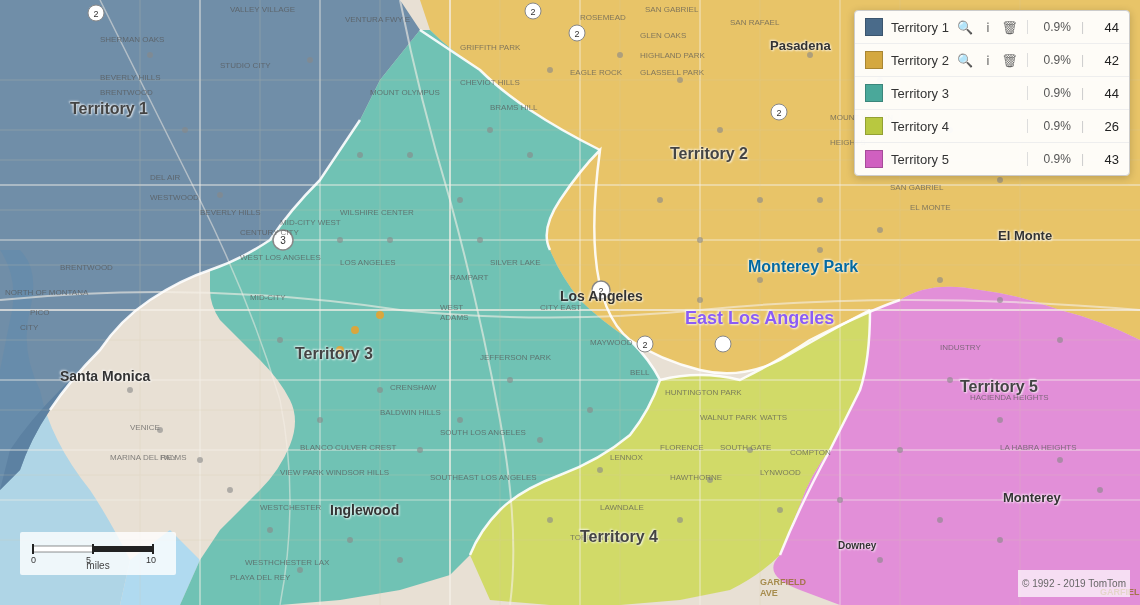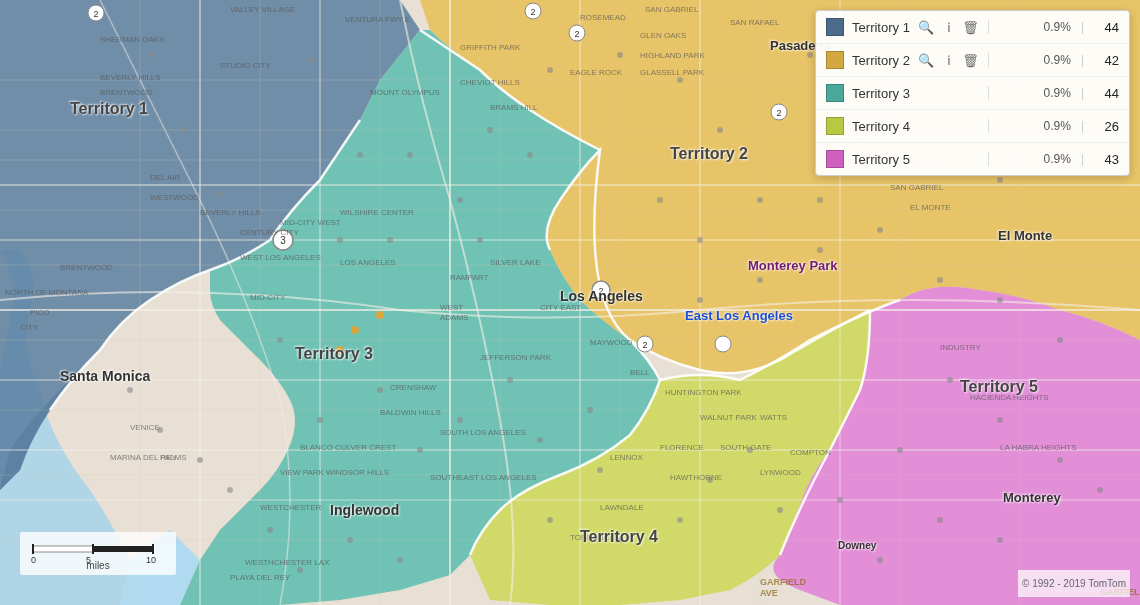--- a/index.html
+++ b/index.html
@@ -72,21 +72,20 @@
       width: 1px;
       height: 14px;
       background: #ddd;
     }
 
     .legend-stat {
       font-size: 12px;
       color: #555;
       min-width: 35px;
       text-align: right;
-      margin-left: 39px;
     }
 
     .legend-count {
       font-size: 13px;
       font-weight: 400;
       color: #222;
       min-width: 25px;
       text-align: right;
     }
 
@@ -375,22 +374,22 @@
 
   <div class="map-label" style="left: 70px; top: 100px; font-size: 16px;">Territory 1</div>
   <div class="map-label" style="left: 670px; top: 145px; font-size: 16px;">Territory 2</div>
   <div class="map-label" style="left: 295px; top: 345px; font-size: 16px;">Territory 3</div>
   <div class="map-label" style="left: 580px; top: 528px; font-size: 16px;">Territory 4</div>
   <div class="map-label" style="left: 960px; top: 378px; font-size: 16px;">Territory 5</div>
 
   <div class="map-label" style="left: 60px; top: 368px; font-size: 14px; color: #333;">Santa Monica</div>
   <div class="map-label" style="left: 330px; top: 486px; font-size: 14px; color: #333; margin-top: 16px;">Inglewood</div>
   <div class="map-label" style="left: 560px; top: 288px; font-size: 14px; color: #333;">Los Angeles</div>
-  <div class="map-label" style="left: 685px; top: 308px; font-size: 13px; color: #1d4ed8; text-align: center;">East Los Angeles</div>
-  <div class="map-label" style="left: 748px; top: 258px; font-size: 13px; color: #701a75;">Monterey Park</div>
+  <div class="map-label" style="left: 685px; top: 308px; font-size: 18px; color: #8b5cf6; text-align: center;">East Los Angeles</div>
+  <div class="map-label" style="left: 748px; top: 258px; font-size: 16px; color: #0369a1;">Monterey Park</div>
   <div class="map-label" style="left: 770px; top: 38px; font-size: 13px; color: #333;">Pasadena</div>
   <div class="map-label" style="left: 998px; top: 228px; font-size: 13px; color: #333;">El Monte</div>
   <div class="map-label" style="left: 838px; top: 540px; font-size: 10px; color: #333;">Downey</div>
   <div class="map-label" style="left: 1003px; top: 490px; font-size: 13px; color: #333;">Monterey</div>
 
   <div id="legend-panel">
 
     <div class="legend-row">
       <div class="legend-color-box" style="background-color: #4a6b8a;"></div>
       <span class="legend-name">Territory 1</span>

